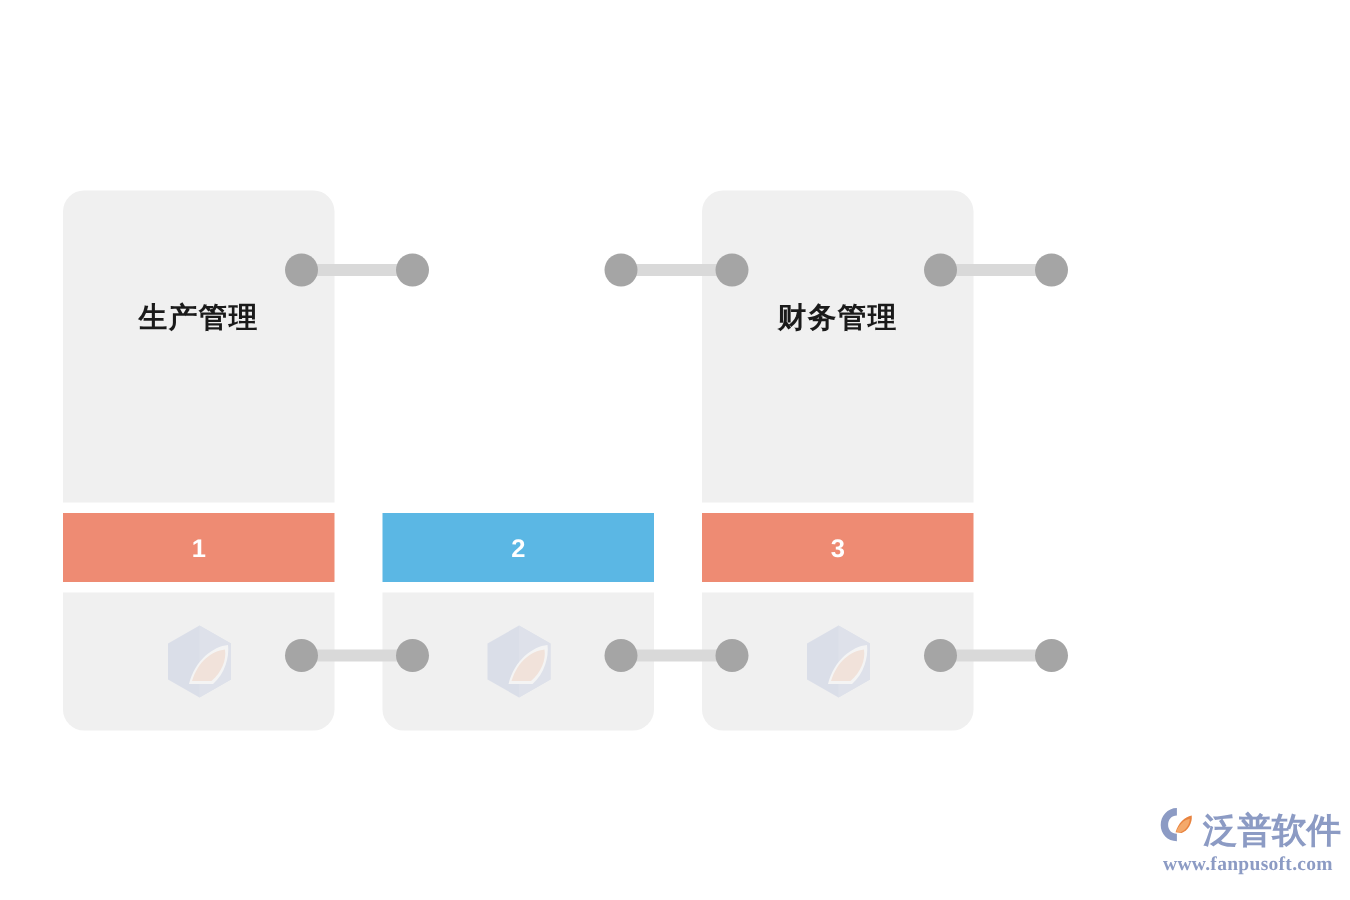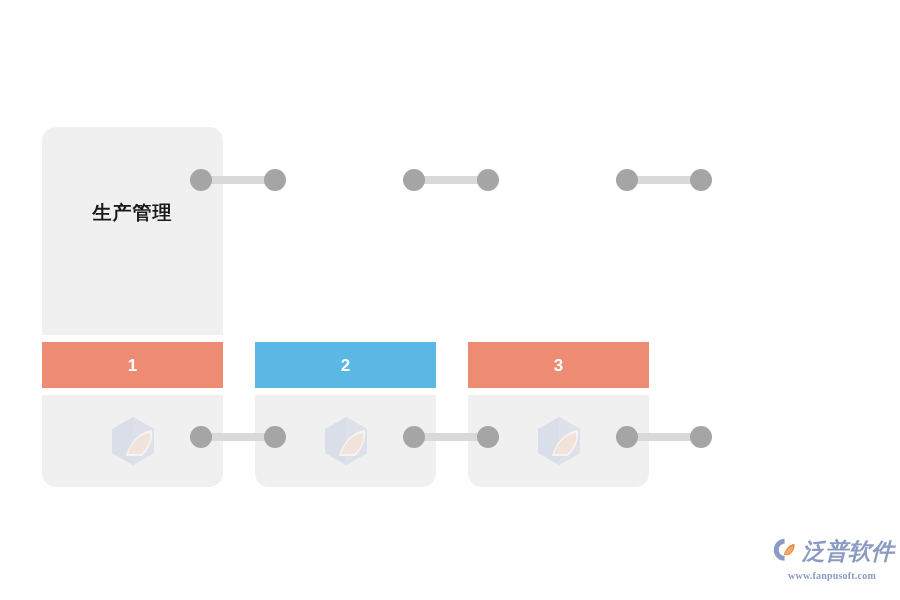--- a/index.html
+++ b/index.html
@@ -122,36 +122,35 @@
   
   #watermark {
     position: absolute;
     left: 772px;
     top: 536px;
     width: 120px;
     height: 52px;
   }
   #watermark .wm-row {
     display: flex;
-    align-items: flex-start;
+    align-items: flex-end;
     height: 32px;
-    font-style: italic;
   }
   #watermark .wm-text {
     font-size: 23px;
     font-weight: bold;
     color: #8C9BC4;
     letter-spacing: 0px;
     line-height: 30px;
     margin-left: 3px;
     white-space: nowrap;
   }
   #watermark .wm-url {
     font-family: "Liberation Serif", "DejaVu Serif", serif;
-    font-size: 10px;
+    font-size: 13px;
     font-weight: bold;
     color: #8C9BC4;
     letter-spacing: 0.2px;
     line-height: 16px;
     white-space: nowrap;
     text-align: center;
     width: 120px;
   }
 </style>
 </head>
@@ -188,20 +187,23 @@
           <polygon points="27,3 48,15 48,39 27,51 6,39 6,15" fill="#A9B6D8"></polygon>
           <path d="M27,3 L48,15 L48,39 L27,51 L27,3 Z" fill="#B6C1DE"></path>
           <path d="M20,42 C24,26 36,17 46,16 C47,24 44,35 36,42 Z" fill="#FFFFFF"></path>
           <path d="M22,40 C26,27 35,20 44,19 C45,26 42,34 35,40 Z" fill="#F6C4A8"></path>
         </svg>
       </span>
     </div>
   </div>
 
   <div class="card" style="left:468px;">
+    <div class="card-top">
+      <div class="card-title">财务管理</div>
+    </div>
     <div class="card-bar" style="background:#EE8B73;">
       <span class="card-bar-number">3</span>
     </div>
     <div class="card-bottom">
       <span class="card-bottom-mark">
         <svg viewBox="0 0 54 54" width="54" height="54">
           <polygon points="27,3 48,15 48,39 27,51 6,39 6,15" fill="#A9B6D8"></polygon>
           <path d="M27,3 L48,15 L48,39 L27,51 L27,3 Z" fill="#B6C1DE"></path>
           <path d="M20,42 C24,26 36,17 46,16 C47,24 44,35 36,42 Z" fill="#FFFFFF"></path>
           <path d="M22,40 C26,27 35,20 44,19 C45,26 42,34 35,40 Z" fill="#F6C4A8"></path>

